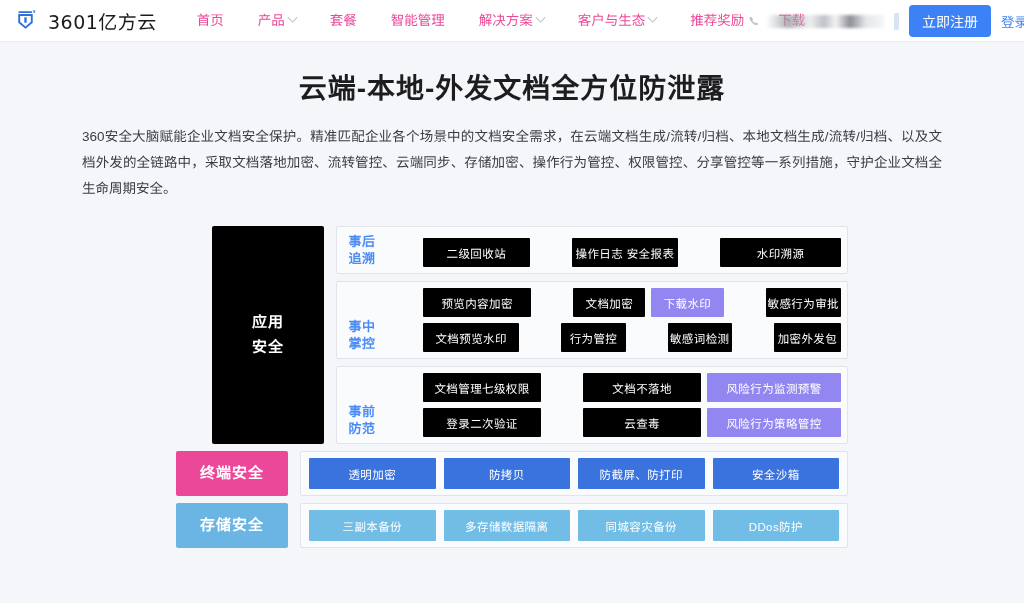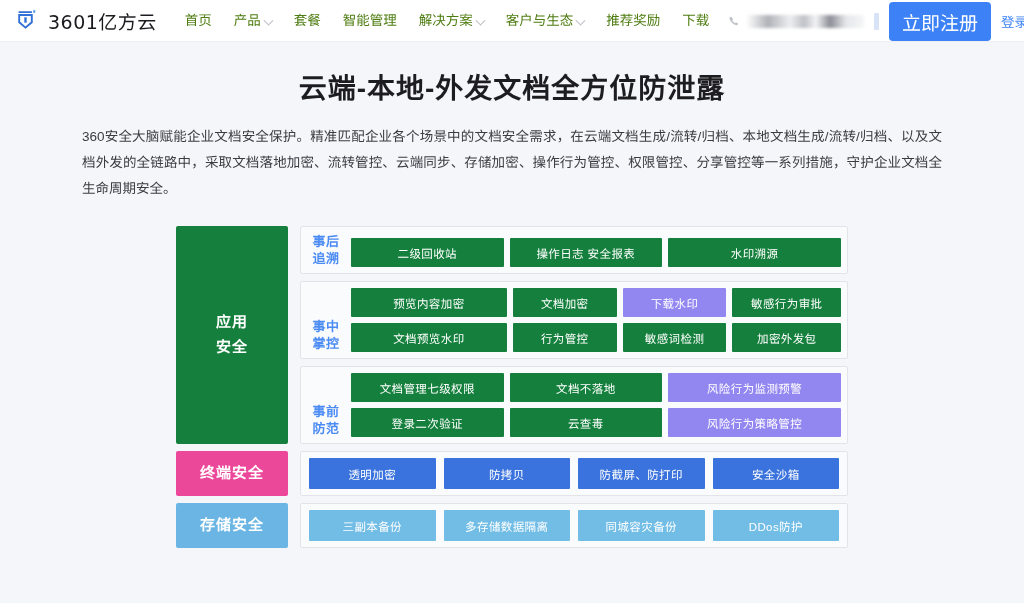--- a/index.html
+++ b/index.html
@@ -39,27 +39,28 @@
     font-family: "DejaVu Sans", sans-serif;
   }
   .main-nav {
     display: flex;
     align-items: center;
     gap: 22px;
     flex: 0 0 auto;
   }
   .nav-item {
     display: flex;
-    align-items: flex-end;
+    align-items: center;
     gap: 3px;
     font-size: 13.5px;
-    color: #4d7c0f;
+    color: #ec4899;
     white-space: nowrap;
     cursor: pointer;
     line-height: 1;
+    margin-left: 12px;
   }
   .caret {
     display: inline-block;
     width: 7px; height: 7px;
     border-right: 1.2px solid #b9bcc4;
     border-bottom: 1.2px solid #b9bcc4;
     transform: rotate(45deg) translate(-2px,-2px);
     margin-left: 1px;
   }
   .header-right {
@@ -82,21 +83,21 @@
         rgba(150,152,160,.75) 22px, rgba(205,207,212,.35) 44px,
         rgba(165,167,175,.70) 58px, rgba(225,226,230,.4) 70px,
         rgba(120,122,132,.85) 84px, rgba(200,202,208,.45) 100px,
         rgba(215,217,222,.25) 118px);
     filter: blur(1.6px);
   }
   .divider-bar { width: 5px; height: 17px; background: #d8e3f8; border-radius: 1px; }
   .btn-register {
     background: #3c82f6;
     color: #ffffff;
-    font-size: 19px;
+    font-size: 14px;
     border: none;
     border-radius: 4px;
     padding: 6px 13px;
     cursor: pointer;
     white-space: nowrap;
     font-family: inherit;
   }
   .link-login {
     font-size: 13.5px;
     color: #3c82f6;
@@ -203,21 +204,21 @@
     border: 1px solid #e2e4e9;
     border-radius: 2px;
     padding: 6px 8px;
     display: flex;
     gap: 8px;
     flex: 1 1 auto;
     align-items: center;
   }
   .flat-row .chip { height: 31px; font-size: 11.5px; }
 
-  .c-blue   { background: #15803d; }
+  .c-blue   { background: #000000; margin-left: 36px; }
   .c-purple { background: #9287f0; }
   .c-dblue  { background: #3a73dd; }
   .c-lblue  { background: #72bde6; }
 </style>
 </head>
 <body>
 
 <header class="site-header">
 
   <div class="brand">

